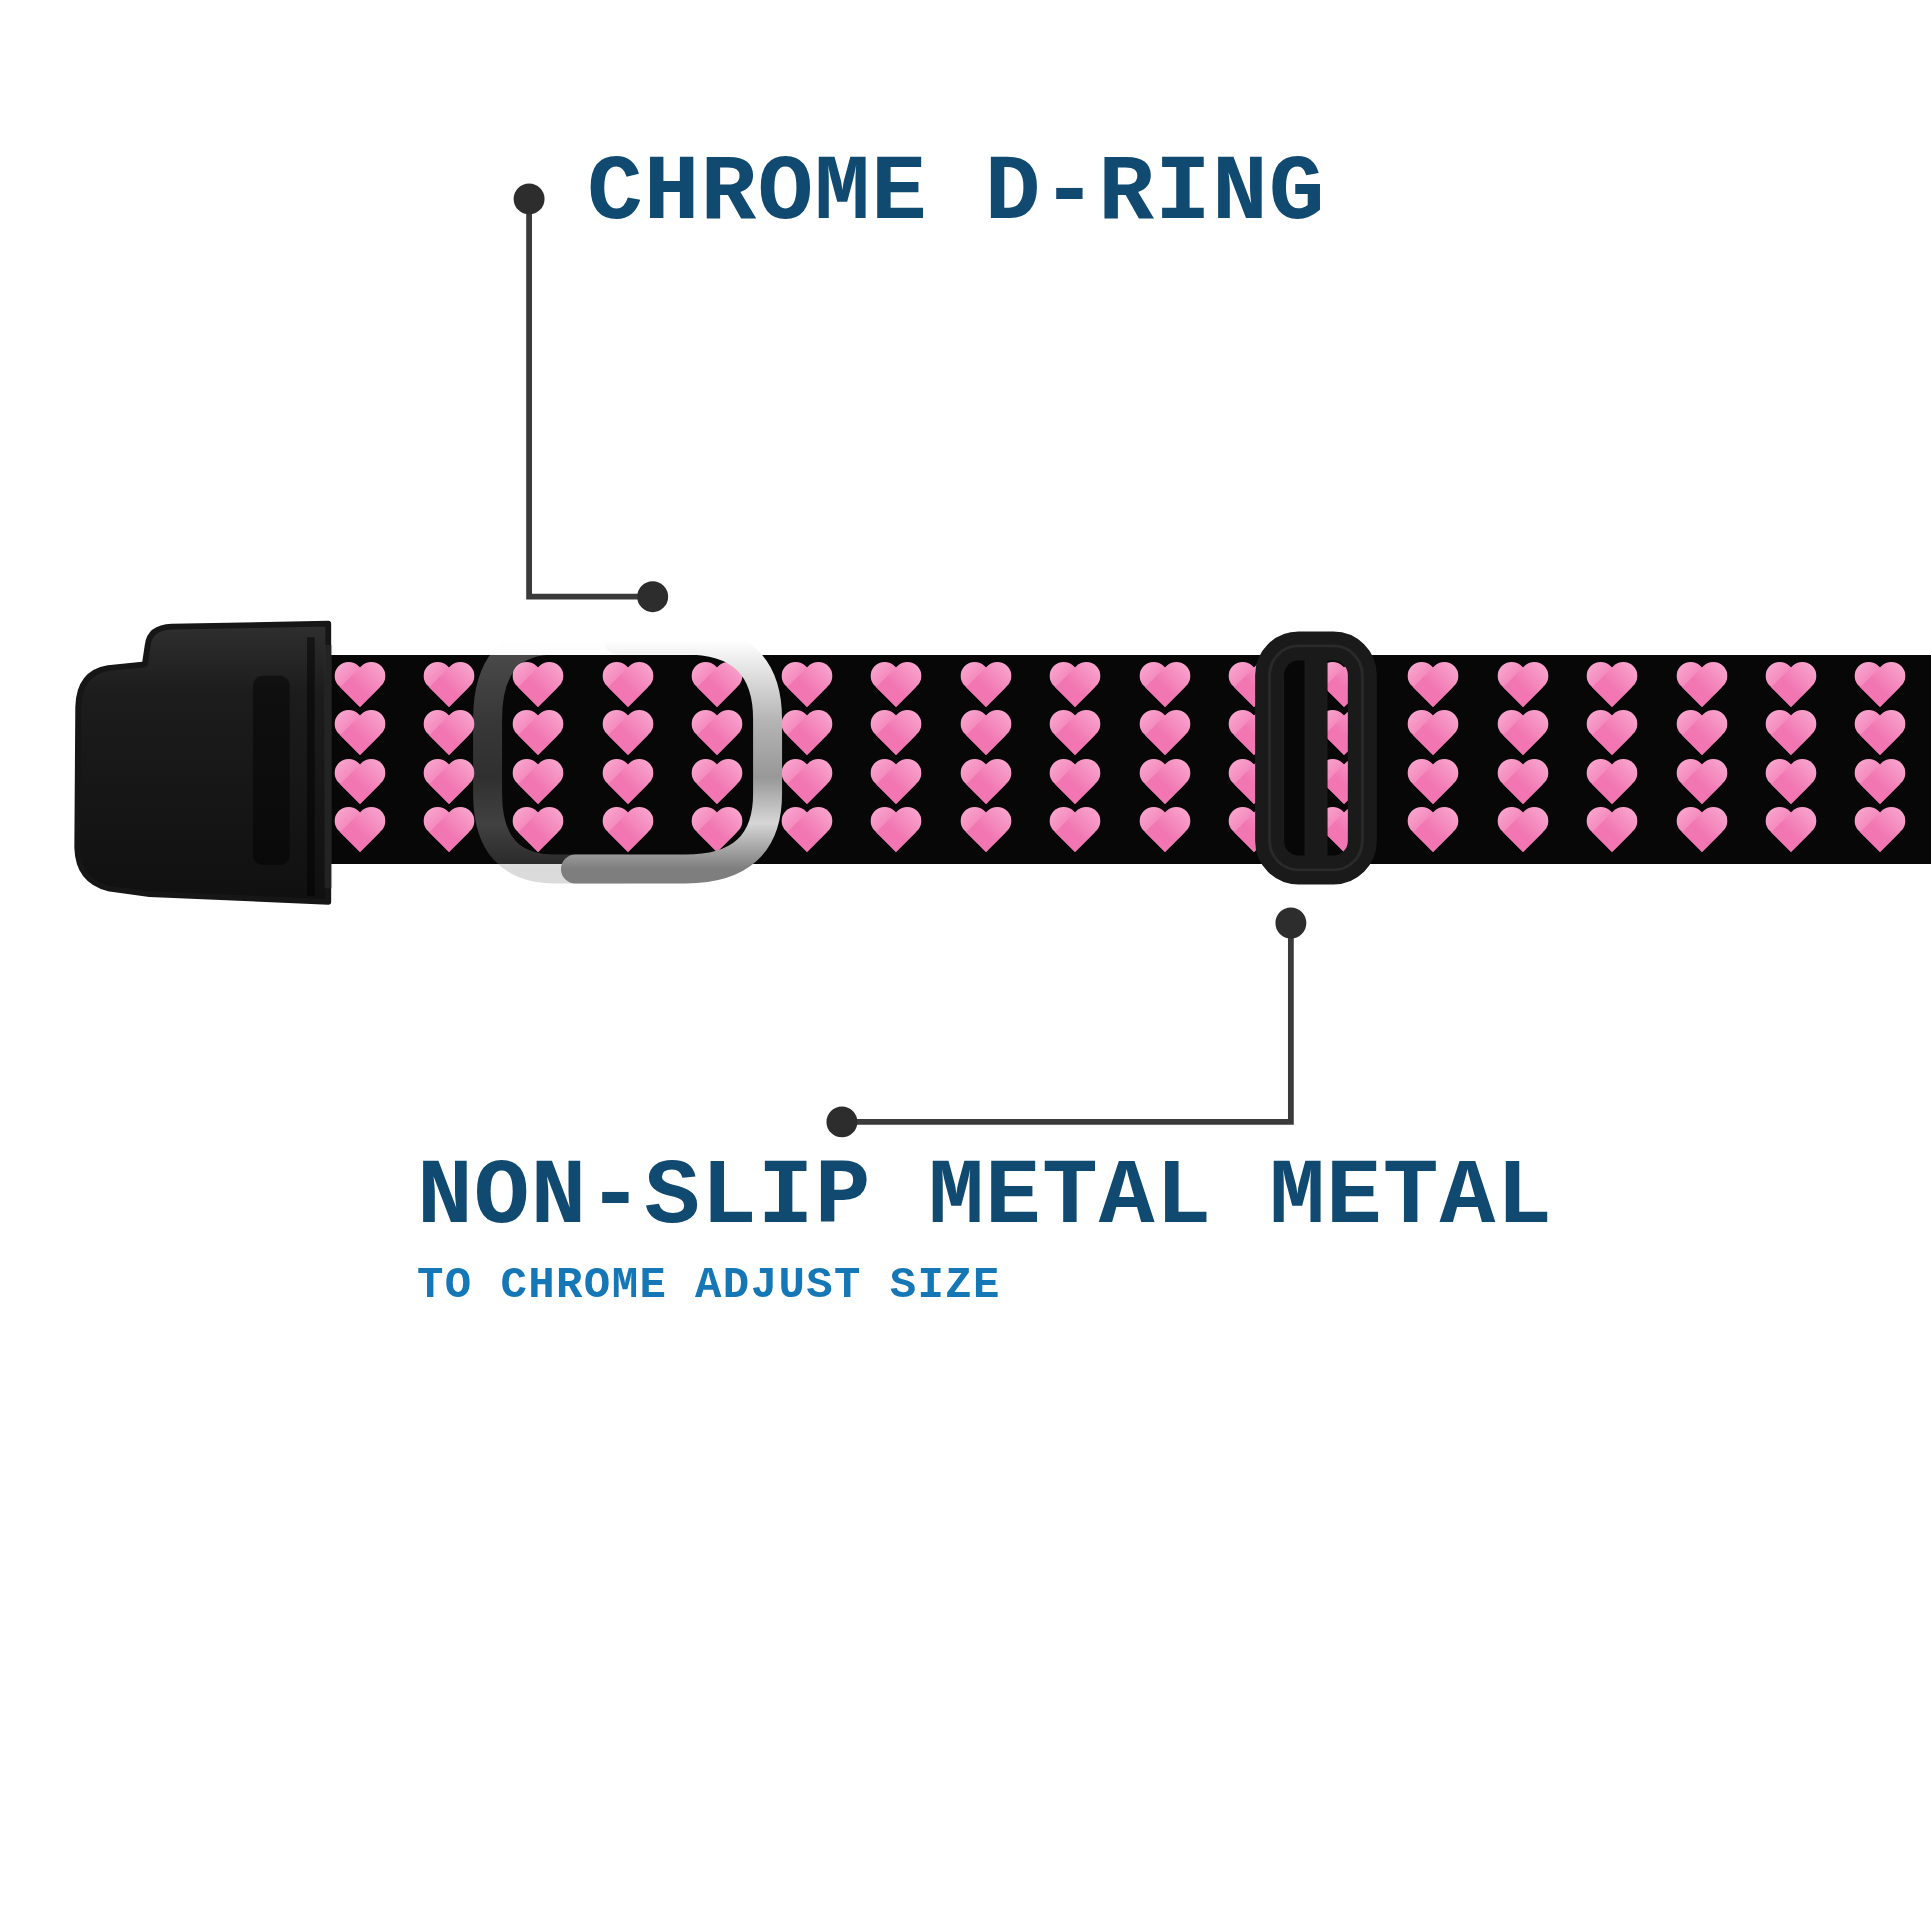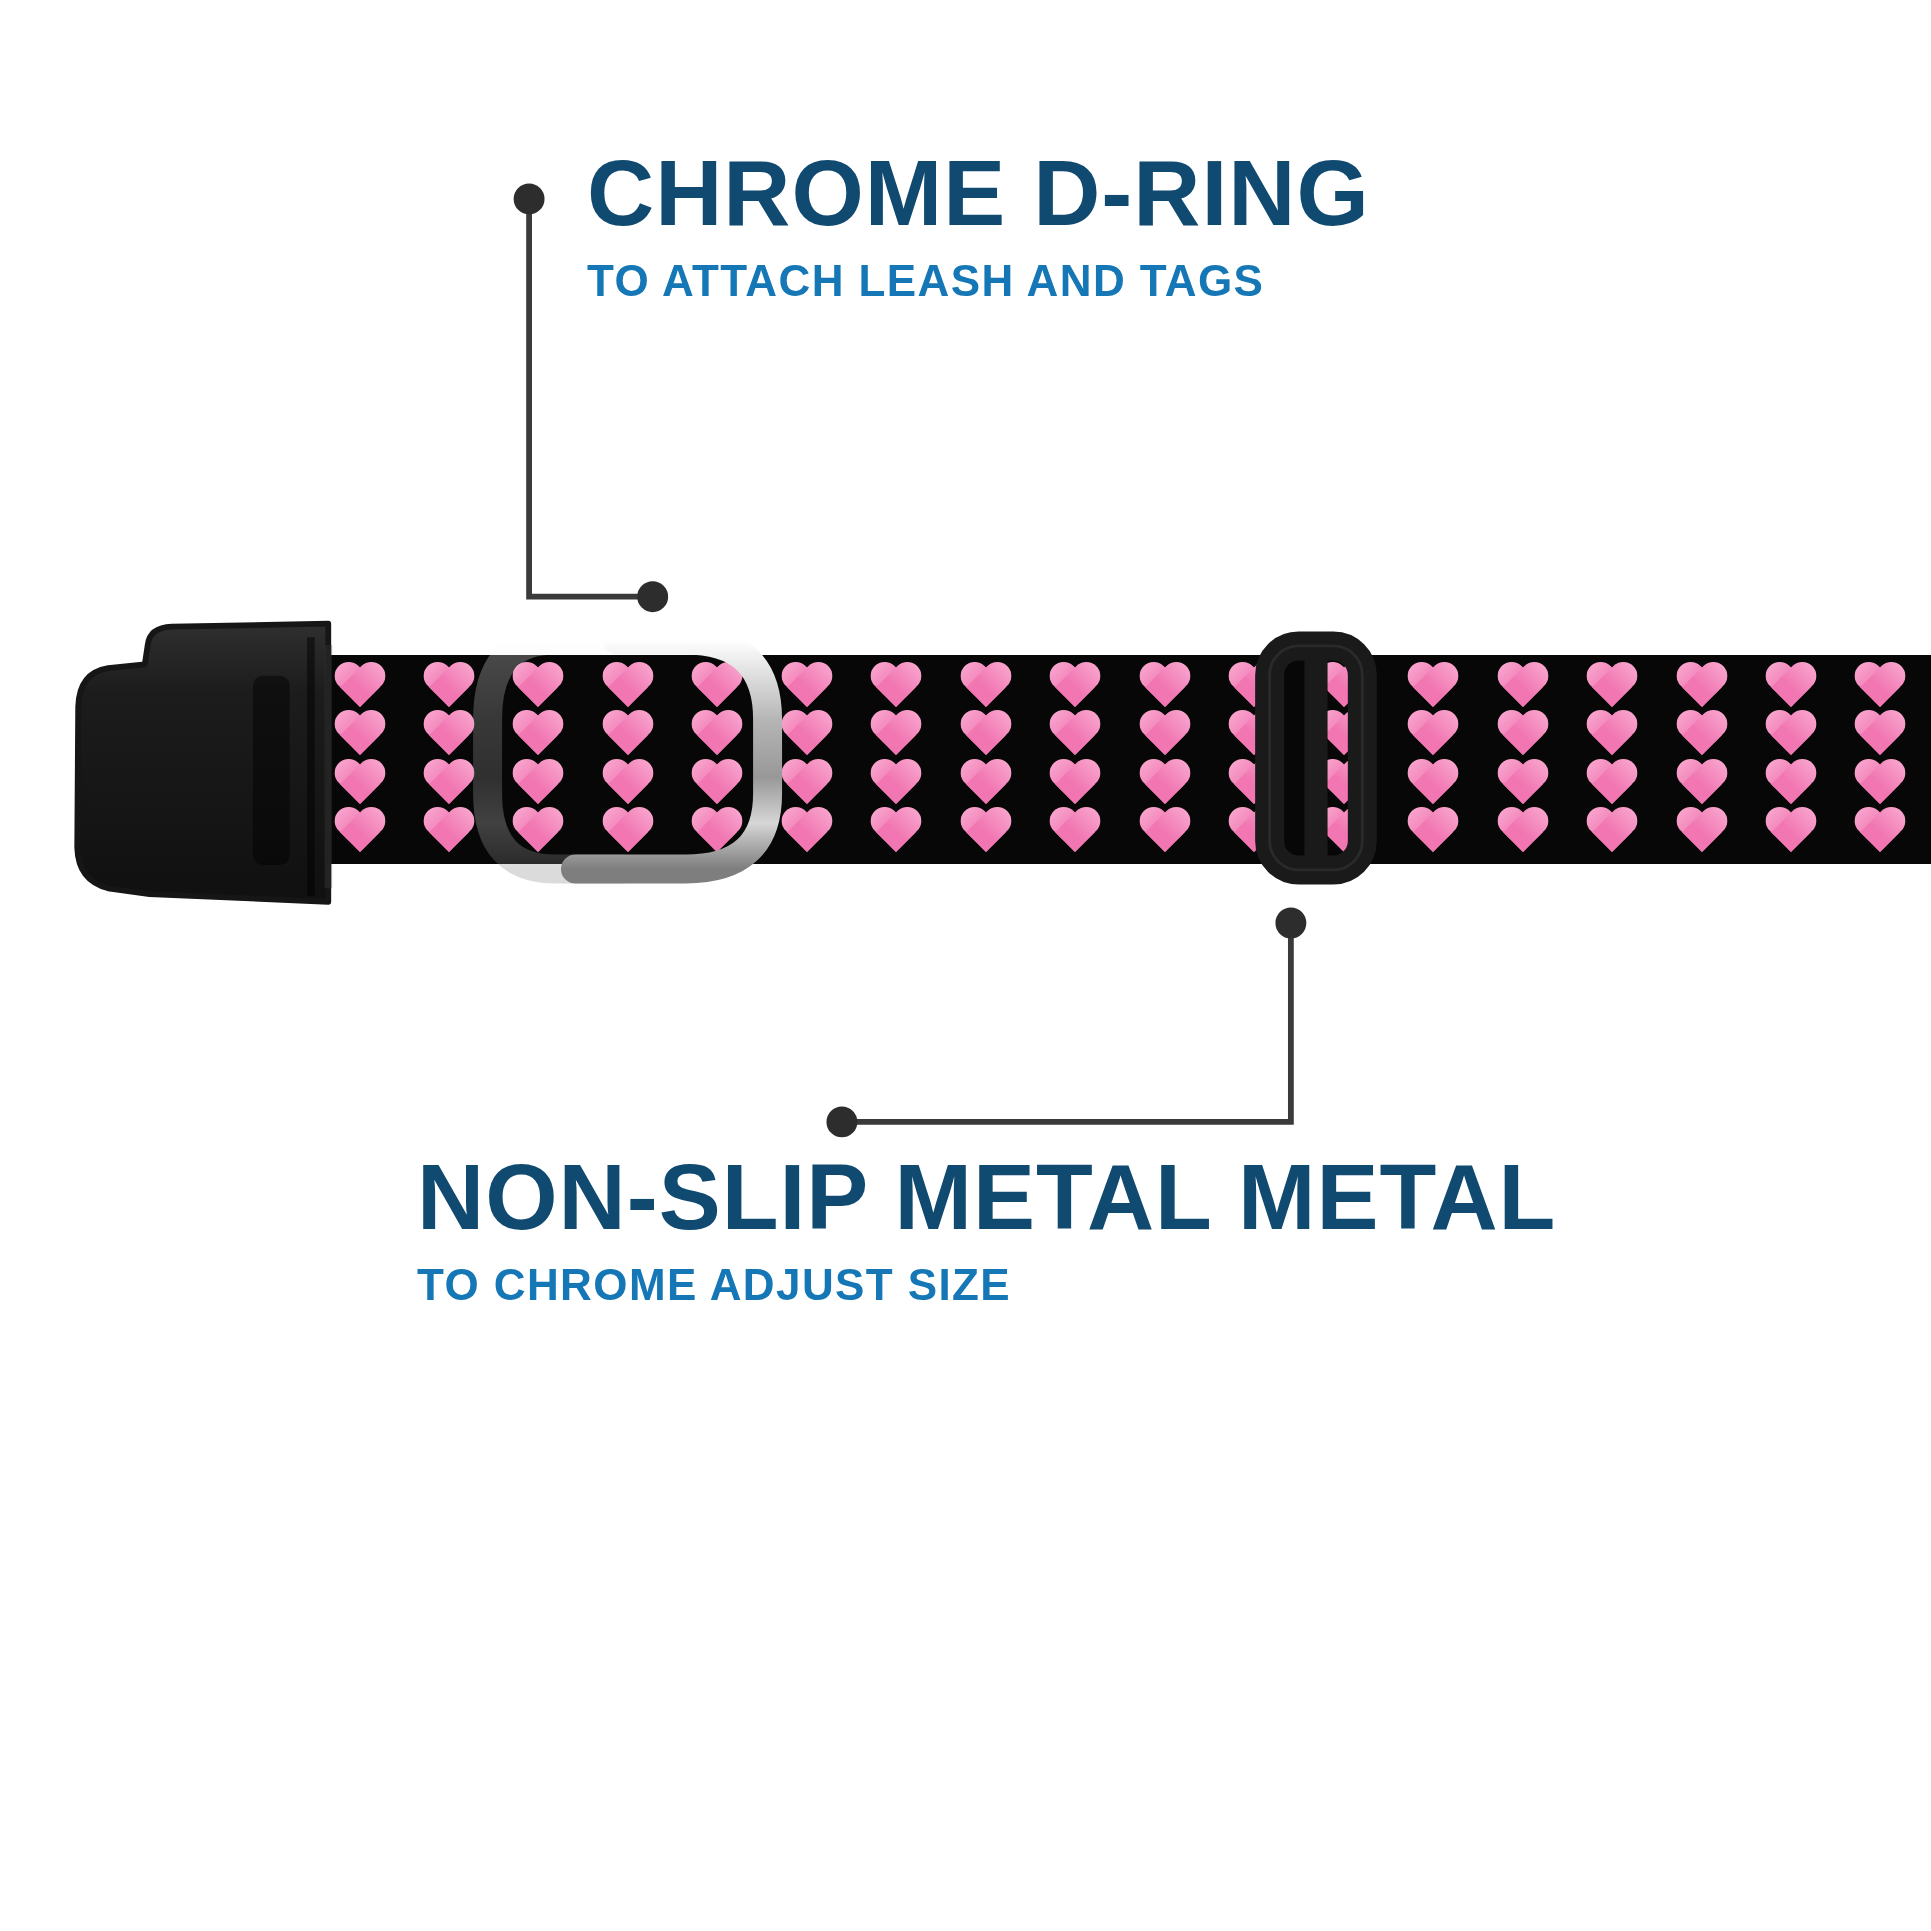--- a/index.html
+++ b/index.html
@@ -1,18 +1,18 @@
 <!DOCTYPE html>
 <html style="--title-text: #114a70; --subtitle-text: #1577b5; --callout-line: #3a3a3a; --callout-dot: #2d2d2d; --heart-pink: #f176b2; --strap-black: #070707; --buckle-dark: #2f2f2f; --buckle-black: #101010; --chrome-light: #ffffff; --chrome-mid: #b5b5b5; --chrome-dark: #7e7e7e; --slider-black: #1a1a1a;"><head>
 <meta charset="utf-8">
 <style>
   html,body{margin:0;padding:0;background:#fff;}
   .canvas{
     position:relative;width:1931px;height:1931px;background:#fff;overflow:hidden;
-    font-family:Liberation Sans, sans-serif;
+    font-family:Liberation Mono, monospace;
   }
   
   .strap{
     position:absolute;left:309px;top:655px;width:1622px;height:209px;
     background:var(--strap-black,#070707);
     display:flex;align-items:center;
   }
   .heart-grid{
     width:100%;height:193px;margin:0 5.8px;
     display:grid;grid-template-rows:repeat(4,1fr);
@@ -168,21 +168,20 @@
 
     <g>
       <path d="M 1337 956 V 1162 H 876" style="fill:none;stroke:var(--callout-line);stroke-width:6"></path>
       <circle cx="1337" cy="956" r="16" style="fill:var(--callout-dot)"></circle>
       <circle cx="872" cy="1162" r="16" style="fill:var(--callout-dot)"></circle>
     </g>
   </svg>
 
   <div class="callout-text c1">
     <div class="callout-title">CHROME D-RING</div>
-    <div class="callout-subtitle">TO ATTACH LEASH AND TAGS</div>
   </div>
 
   <div class="callout-text c2">
     <div class="callout-title">NON-SLIP METAL METAL</div>
     <div class="callout-subtitle">TO CHROME ADJUST SIZE</div>
   </div>
 
 </div>
 
 

